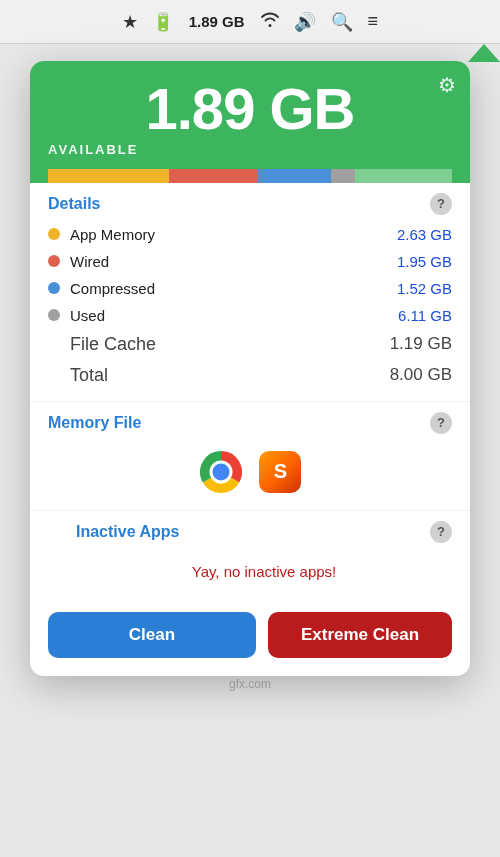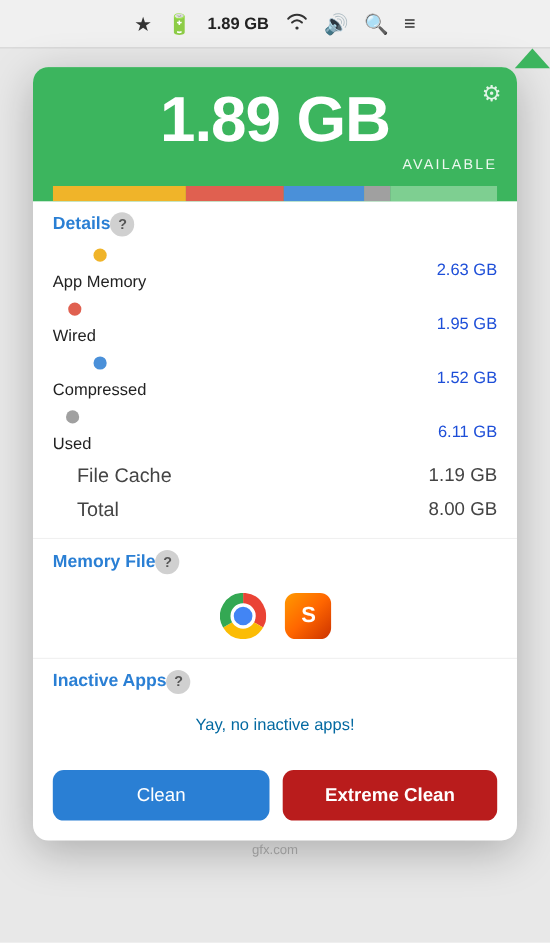--- a/index.html
+++ b/index.html
@@ -78,23 +78,23 @@
     }
     .available-gb {
       text-align: center;
       font-size: 58px;
       font-weight: 700;
       color: #fff;
       letter-spacing: -1px;
       line-height: 1.05;
     }
     .available-label {
-      text-align: right;
+      text-align: left;
       font-size: 13px;
-      font-weight: 400;
+      font-weight: 700;
       color: rgba(255,255,255,0.9);
       letter-spacing: 2px;
       margin-top: 2px;
       margin-bottom: 12px;
     }
 
     
     .memory-bar {
       display: flex;
       height: 14px;
@@ -110,20 +110,21 @@
     }
 
     
     .section {
       padding: 10px 18px;
       border-bottom: 1px solid #f0f0f0;
     }
     .section-header {
       display: flex;
       align-items: center;
+      justify-content: space-between;
       margin-bottom: 6px;
     }
     .section-title {
       font-size: 16px;
       font-weight: 700;
       color: #2a7fd4;
     }
     .help-btn {
       width: 22px;
       height: 22px;
@@ -143,21 +144,20 @@
     .detail-row {
       display: flex;
       align-items: center;
       justify-content: space-between;
       padding: 5px 0;
     }
     .detail-left {
       display: flex;
       align-items: center;
       gap: 10px;
-      flex-direction: column;
     }
     .dot {
       width: 12px;
       height: 12px;
       border-radius: 50%;
       flex-shrink: 0;
     }
     .detail-label {
       font-size: 15px;
       color: #222;
@@ -209,37 +209,37 @@
       font-weight: 900;
       color: #fff;
       letter-spacing: -1px;
     }
 
     
     .inactive-msg {
       text-align: center;
       padding: 14px 0 8px 0;
       font-size: 15px;
-      color: #0369a1;
+      color: #b91c1c;
     }
 
     
     .btn-row {
       display: flex;
       gap: 12px;
       padding: 14px 18px 18px 18px;
     }
     .btn-clean {
       flex: 1;
-      padding: 13px 1px;
+      padding: 13px 12px;
       border-radius: 10px;
       background: #2a7fd4;
       color: #fff;
       font-size: 17px;
-      font-weight: 400;
+      font-weight: 700;
       border: none;
       cursor: pointer;
     }
     .btn-extreme {
       flex: 1;
       padding: 13px 0;
       border-radius: 10px;
       background: #b91c1c;
       color: #fff;
       font-size: 17px;
@@ -367,21 +367,21 @@
 
             <circle cx="21" cy="21" r="10" fill="none" stroke="#fff" stroke-width="3"></circle>
             <circle cx="21" cy="21" r="7" fill="#4285f4"></circle>
           </svg>
         </div>
 
         <div class="app-icon sublime-icon">S</div>
       </div>
     </div>
 
-    <div class="section" style="border-bottom: none;">
+    <div class="section" style="border-bottom: none; margin-left: 28px;">
       <div class="section-header">
         <span class="section-title">Inactive Apps</span>
         <button class="help-btn">?</button>
       </div>
       <div class="inactive-msg">Yay, no inactive apps!</div>
     </div>
 
     <div class="btn-row">
       <button class="btn-clean">Clean</button>
       <button class="btn-extreme">Extreme Clean</button>

